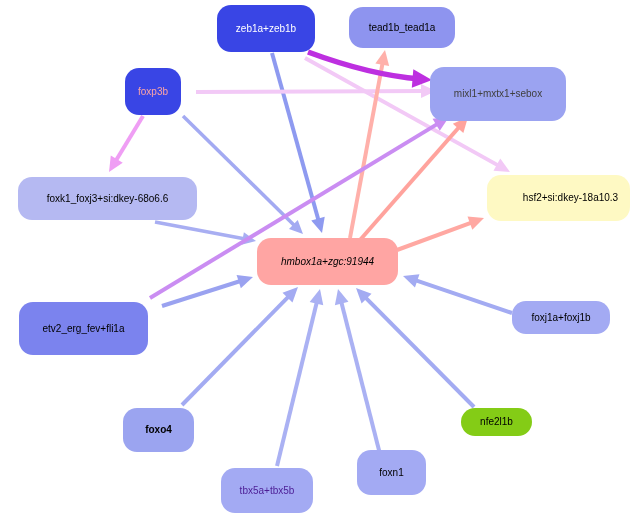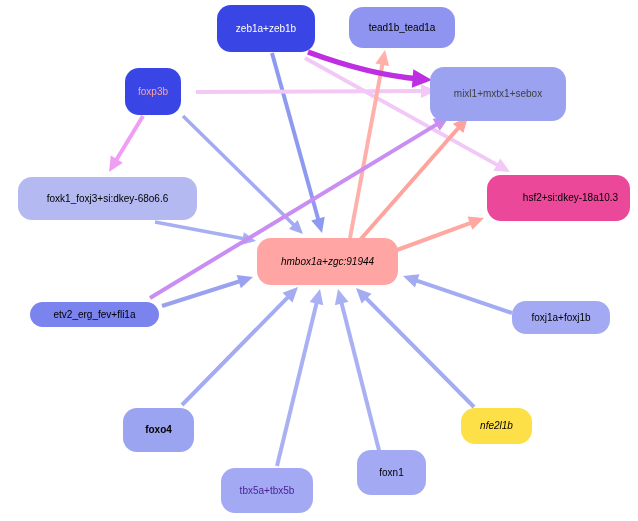--- a/index.html
+++ b/index.html
@@ -96,21 +96,21 @@
         <path d="M308,52 Q370,75 420.33786172636144,79.05950497793238" fill="none" stroke="#bd2fe0" stroke-width="5.5" stroke-linecap="butt"></path>
         <polygon points="432,80 411.81954912050617,87.65257488041351 413.3066566340319,69.21244171269439" fill="#bd2fe0"></polygon>
       </g>
     </svg>
 
 <div class="node" style="left: 217px; top: 5px; width: 98px; height: 47px; background: rgb(57, 69, 229); color: rgb(255, 255, 255);">zeb1a+zeb1b</div>
     <div class="node" style="left: 337px; top: 7px; width: 106px; height: 41px; background: rgb(142, 148, 239); color: rgb(0, 0, 0); margin-left: 12px;">tead1b_tead1a</div>
     <div class="node" style="left: 125px; top: 68px; width: 56px; height: 47px; background: rgb(57, 69, 229); color: #fca5a5;">foxp3b</div>
     <div class="node" style="left: 430px; top: 67px; width: 136px; height: 54px; background: rgb(155, 163, 241); color: #404040;">mixl1+mxtx1+sebox</div>
     <div class="node" style="left: 8px; top: 177px; width: 179px; height: 43px; background: rgb(181, 185, 242); color: rgb(0, 0, 0); margin-left: 10px;">foxk1_foxj3+si:dkey-68o6.6</div>
-    <div class="node" style="left: 487px; top: 175px; width: 143px; height: 46px; background: #ec4899; color: rgb(0, 0, 0); padding-left: 24px;">hsf2+si:dkey-18a10.3</div>
+    <div class="node" style="left: 487px; top: 175px; width: 143px; height: 46px; background: #fef9c3; color: rgb(0, 0, 0); padding-left: 24px;">hsf2+si:dkey-18a10.3</div>
     <div class="node" style="left: 257px; top: 238px; width: 141px; height: 47px; background: rgb(255, 165, 163); color: rgb(0, 0, 0); font-style: italic;">hmbox1a+zgc:91944</div>
-    <div class="node" style="left: 30px; top: 302px; width: 129px; height: 25px; background: rgb(123, 131, 238); color: rgb(0, 0, 0);">etv2_erg_fev+fli1a</div>
+    <div class="node" style="left: 19px; top: 302px; width: 129px; height: 53px; background: rgb(123, 131, 238); color: rgb(0, 0, 0);">etv2_erg_fev+fli1a</div>
     <div class="node" style="left: 512px; top: 301px; width: 98px; height: 33px; background: rgb(163, 170, 243); color: rgb(0, 0, 0);">foxj1a+foxj1b</div>
     <div class="node" style="left: 123px; top: 408px; width: 71px; height: 44px; background: rgb(155, 164, 240); color: rgb(0, 0, 0); font-weight: bold;">foxo4</div>
-    <div class="node" style="left: 461px; top: 408px; width: 71px; height: 36px; background: #fde047; color: rgb(0, 0, 0); font-style: italic;">nfe2l1b</div>
+    <div class="node" style="left: 461px; top: 408px; width: 71px; height: 28px; background: #84cc16; color: rgb(0, 0, 0);">nfe2l1b</div>
     <div class="node" style="left: 221px; top: 468px; width: 92px; height: 45px; background: rgb(163, 170, 243); color: #4c1d95;">tbx5a+tbx5b</div>
     <div class="node" style="left: 357px; top: 450px; width: 69px; height: 45px; background: rgb(163, 170, 243); color: rgb(0, 0, 0);">foxn1</div>
   </div>
 
 </body></html>

